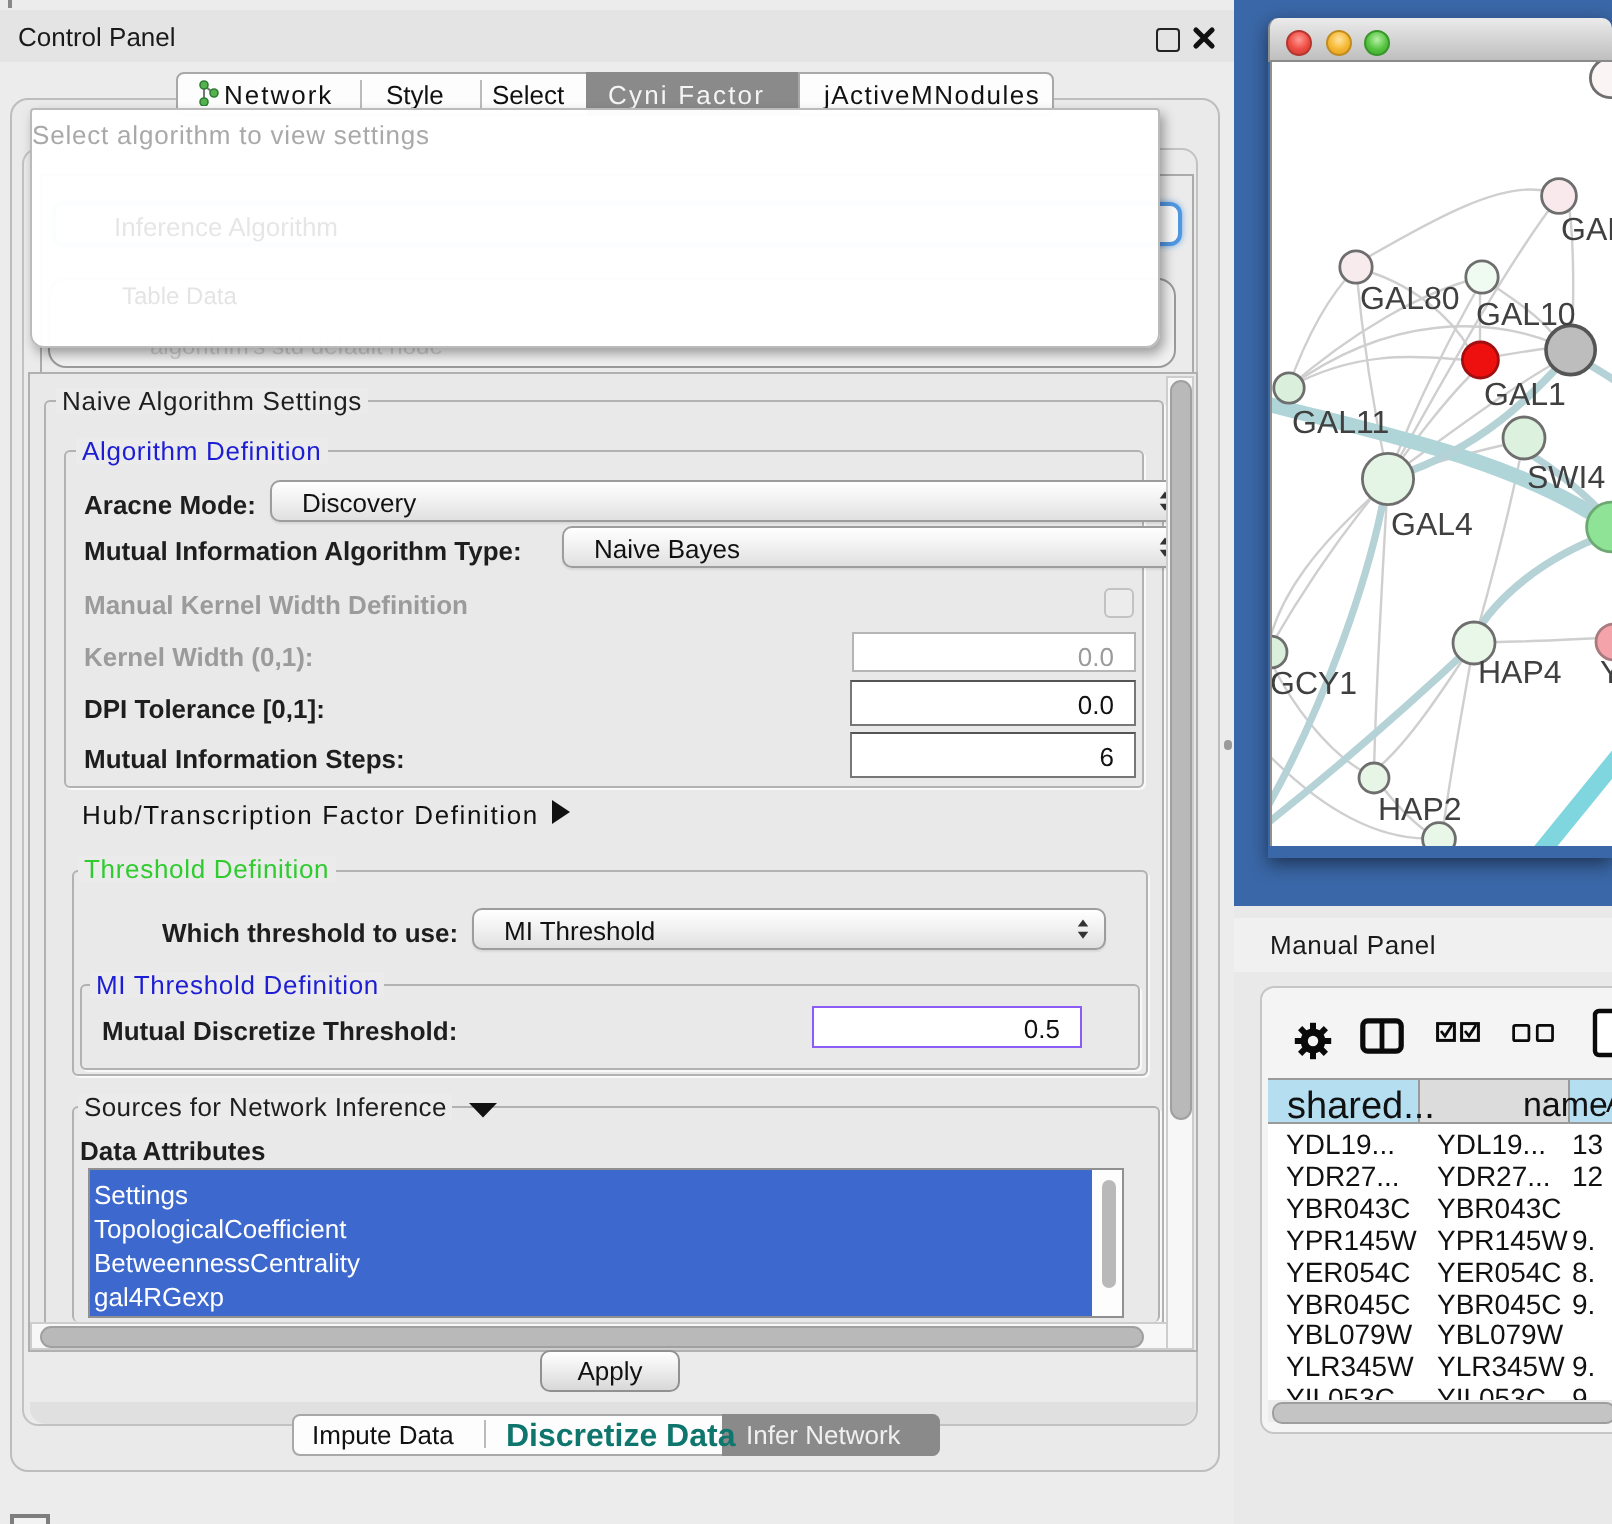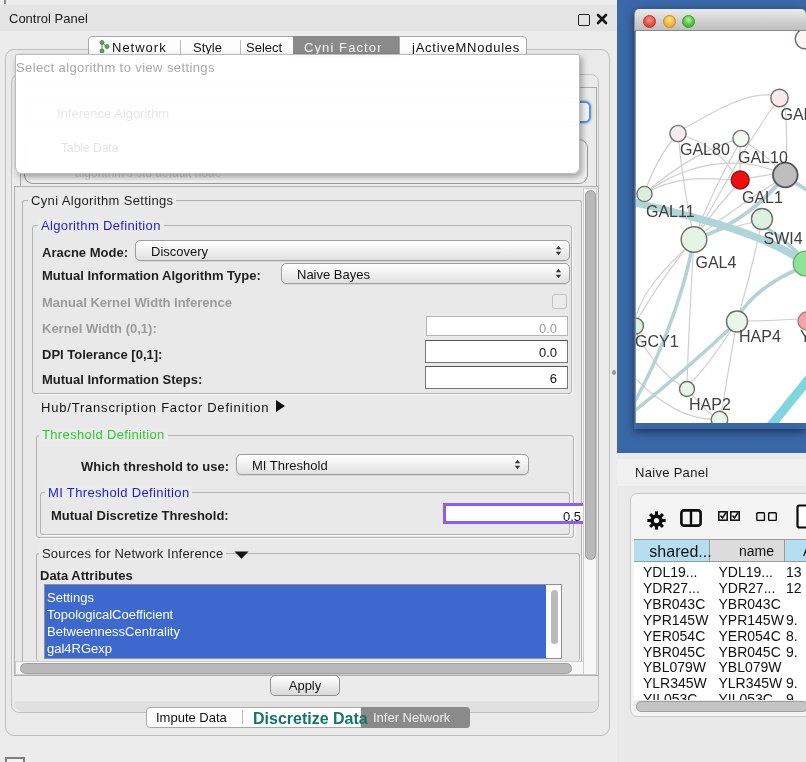--- a/index.html
+++ b/index.html
@@ -3,21 +3,21 @@
 <meta charset="utf-8">
 <style>
   html,body{margin:0;padding:0}
   body{width:806px;height:762px;position:relative;background:#ececec;
        font-family:"Liberation Sans",sans-serif;overflow:hidden;}
   .abs{position:absolute}
   .lbl{position:absolute;font-size:13px;font-weight:bold;color:#1e1e1e;white-space:nowrap}
   .glbl{position:absolute;font-size:13px;color:#1e1e1e;white-space:nowrap;background:#ebebeb;padding:0 3px;line-height:13px;letter-spacing:0.35px}
   .grp{position:absolute;border:1px solid #b2b2b2;border-radius:3px;box-shadow:inset 0 0 0 0 #fff, 1px 1px 0 rgba(255,255,255,.7)}
   .combo{position:absolute;border:1px solid #9d9d9d;border-radius:5px;
-         background:linear-gradient(#ffffff,#f2f2f2 45%,#e0e0e0);box-shadow:0 1px 1px rgba(0,0,0,.08);}
+         background:linear-gradient(#ffffff,#f2f2f2 45%,#e0e0e0);box-shadow:0 1px 1px rgba(0,0,0,.08);padding-left:24px;}
   .combo .ct{position:absolute;left:15px;top:3px;font-size:13px;color:#111}
   .updown{position:absolute;right:7px;top:3px;width:7px;height:13px}
   .field{position:absolute;background:#fff;}
   .ftxt{position:absolute;right:10px;top:4px;font-size:13px;color:#111}
 </style>
 </head>
 <body>
 
 <div class="abs" style="left:0;top:0;width:617px;height:762px;background:#ececec"></div>
 
@@ -54,21 +54,21 @@
   <circle cx="8" cy="6.5" r="2" fill="#55b24e" stroke="#2e7d32" stroke-width="0.8"></circle>
   <circle cx="3" cy="11" r="2" fill="#55b24e" stroke="#2e7d32" stroke-width="0.8"></circle>
 </svg>
 
 <div class="abs" style="left:24px;top:139px;width:562px;height:43px;border:1px solid #9a9a9a;border-radius:9px;background:#f1f1f1"></div>
 <div class="abs" style="left:75px;top:166px;font-size:12px;color:#cfcfcf">algorithm's std default node</div>
 
 <div class="abs" style="left:14px;top:186px;width:585px;height:490px;background:#e9e9e9;border:1px solid #b0b0b0;box-sizing:border-box"></div>
 
 <div class="grp" style="left:22px;top:200px;width:558px;height:470px;border-bottom:none"></div>
-<div class="glbl" style="left:28px;top:194px;">Cyni Algorithm Settings</div>
+<div class="glbl" style="left:28px;top:194px;">Naive Algorithm Settings</div>
 
 <div class="grp" style="left:32px;top:225px;width:538px;height:167px"></div>
 <div class="glbl" style="left:38px;top:219px;color:#1d1dd3">Algorithm Definition</div>
 
 <div class="lbl" style="left:42px;top:245px">Aracne Mode:</div>
 <div class="combo" style="left:135px;top:240px;width:433px;height:19px">
     <span class="ct">Discovery</span>
   <svg class="updown" width="8" height="13" viewBox="0 0 8 13">
       <path d="M4 1 L7 5 L1 5 Z" fill="#333"></path>
       <path d="M4 12 L7 8 L1 8 Z" fill="#333"></path>
@@ -77,21 +77,21 @@
 
 <div class="lbl" style="left:42px;top:268px">Mutual Information Algorithm Type:</div>
 <div class="combo" style="left:281px;top:263px;width:287px;height:19px">
     <span class="ct">Naive Bayes</span>
   <svg class="updown" width="8" height="13" viewBox="0 0 8 13">
       <path d="M4 1 L7 5 L1 5 Z" fill="#333"></path>
       <path d="M4 12 L7 8 L1 8 Z" fill="#333"></path>
     </svg>
   </div>
 
-<div class="lbl" style="left:42px;top:295px;color:#9b9b9b">Manual Kernel Width Inference</div>
+<div class="lbl" style="left:42px;top:295px;color:#9b9b9b">Manual Kernel Width Definition</div>
 <div class="abs" style="left:552px;top:294px;width:13px;height:13px;background:#ececec;border:1px solid #c2c2c2;border-radius:3px"></div>
 
 <div class="lbl" style="left:42px;top:321px;color:#9b9b9b">Kernel Width (0,1):</div>
 <div class="field" style="left:426px;top:316px;width:142px;height:20px;border:1px solid #b5b5b5;box-sizing:border-box">
     <span class="ftxt" style="color:#9b9b9b">0.0</span>
   </div>
 
 <div class="lbl" style="left:42px;top:347px">DPI Tolerance [0,1]:</div>
 <div class="field" style="left:425px;top:340px;width:143px;height:23px;border:1px solid #777;border-top-color:#555;box-sizing:border-box">
     <span class="ftxt">0.0</span>
@@ -116,21 +116,21 @@
   <svg class="updown" width="8" height="13" viewBox="0 0 8 13">
       <path d="M4 1 L7 5 L1 5 Z" fill="#333"></path>
       <path d="M4 12 L7 8 L1 8 Z" fill="#333"></path>
     </svg>
   </div>
 
 <div class="grp" style="left:40px;top:492px;width:528px;height:41px"></div>
 <div class="glbl" style="left:45px;top:486px;color:#1d1dd3">MI Threshold Definition</div>
 
 <div class="lbl" style="left:51px;top:508px">Mutual Discretize Threshold:</div>
-<div class="field" style="left:443px;top:503px;width:151px;height:21px;border:3px solid #8b5cf6;box-sizing:border-box">
+<div class="field" style="left:406px;top:503px;width:135px;height:21px;border:1px solid #8b5cf6;box-sizing:border-box">
     <span class="ftxt" style="top:3px">0.5</span>
   </div>
 
 <div class="grp" style="left:36px;top:553px;width:542px;height:107px;border-bottom:none"></div>
 <div class="glbl" style="left:39px;top:547px;letter-spacing:0.2px">Sources for Network Inference</div>
 <svg class="abs" style="left:234px;top:551px" width="15" height="8" viewBox="0 0 15 8">
     <path d="M0.5 0.5 L14.5 0.5 L7.5 7.8 Z" fill="#111"></path>
   </svg>
 
 <div class="lbl" style="left:40px;top:568px">Data Attributes</div>
@@ -246,21 +246,21 @@
     <text x="59.5" y="236.5">GAL4</text>
     <text x="103" y="310.5">HAP4</text>
     <text x="164" y="310.5">Y</text>
     <text x="-1" y="316">GCY1</text>
     <text x="53" y="379">HAP2</text>
   </g>
 </svg>
 
 <div class="abs" style="left:617px;top:453px;width:189px;height:309px;background:#e9e9e9"></div>
 <div class="abs" style="left:617px;top:459px;width:189px;height:27px;background:#f0f0f0"></div>
-<div class="abs" style="left:635px;top:465px;font-size:13px;color:#1a1a1a;letter-spacing:0.3px">Naive Panel</div>
+<div class="abs" style="left:635px;top:465px;font-size:13px;color:#1a1a1a;letter-spacing:0.3px">Manual Panel</div>
 
 <div class="abs" style="left:630px;top:493px;width:200px;height:222px;background:#f4f4f4;border:1px solid #c6c6c6;border-radius:7px"></div>
 
 <svg class="abs" style="left:647px;top:511px" width="19" height="19" viewBox="0 0 19 19">
   <g fill="#0a0a0a">
    <circle cx="9.5" cy="9.5" r="6.2"></circle>
    <g>
     <rect x="8" y="0.4" width="3" height="4"></rect>
     <rect x="8" y="14.6" width="3" height="4"></rect>
     <rect x="0.4" y="8" width="4" height="3"></rect>
@@ -289,22 +289,22 @@
 </svg>
 <svg class="abs" style="left:796px;top:504px" width="10" height="26" viewBox="0 0 10 26">
   <rect x="1.5" y="1.5" width="16" height="22" rx="2" fill="#fff" stroke="#0a0a0a" stroke-width="2.2"></rect>
 </svg>
 
 <div class="abs" style="left:634px;top:539px;width:172px;height:23px;background:#dcdcdc;border-top:1px solid #9a9a9a;border-bottom:1px solid #9a9a9a;box-sizing:border-box"></div>
 <div class="abs" style="left:634px;top:540px;width:75px;height:21px;background:#b5dff1"></div>
 <div class="abs" style="left:785px;top:540px;width:21px;height:21px;background:#b5dff1"></div>
 <div class="abs" style="left:709px;top:540px;width:1px;height:21px;background:#9a9a9a"></div>
 <div class="abs" style="left:784px;top:540px;width:1px;height:21px;background:#9a9a9a"></div>
-<div class="abs" style="left:643px;top:543px;width:75px;text-align:center;font-size:16px;color:#111">shared...</div>
-<div class="abs" style="left:709px;top:543px;width:95px;text-align:center;font-size:14px;color:#111">name</div>
+<div class="abs" style="left:643px;top:543px;width:75px;text-align:center;font-size:19px;color:#111">shared...</div>
+<div class="abs" style="left:709px;top:543px;width:95px;text-align:right;font-size:17px;color:#111">name</div>
 <div class="abs" style="left:803px;top:543px;width:3px;overflow:hidden;font-size:14px;color:#111">A</div>
 
 <div class="abs" style="left:634px;top:562px;width:172px;height:138px;background:#fff;overflow:hidden">
   <div style="position:absolute;left:9px;top:3px;font-size:14px;color:#111;line-height:15.9px">
     YDL19...<br>YDR27...<br>YBR043C<br>YPR145W<br>YER054C<br>YBR045C<br>YBL079W<br>YLR345W<br>YIL053C
   </div>
   <div style="position:absolute;left:84.5px;top:3px;font-size:14px;color:#111;line-height:15.9px">
     YDL19...<br>YDR27...<br>YBR043C<br>YPR145W<br>YER054C<br>YBR045C<br>YBL079W<br>YLR345W<br>YIL053C
   </div>
   <div style="position:absolute;left:152px;top:3px;width:60px;font-size:14px;color:#111;line-height:15.9px">

